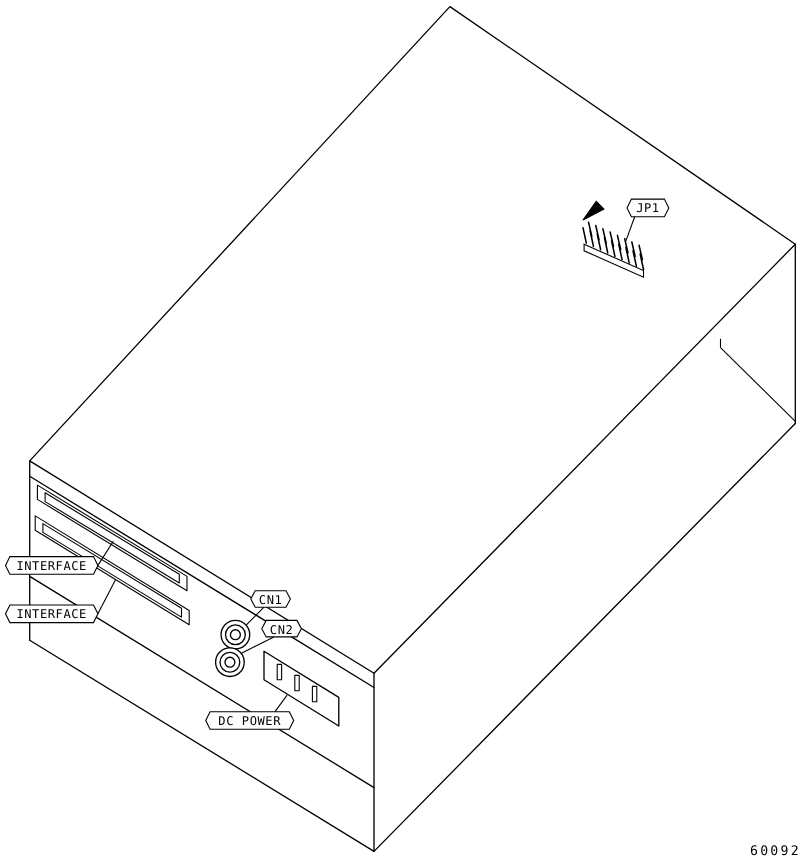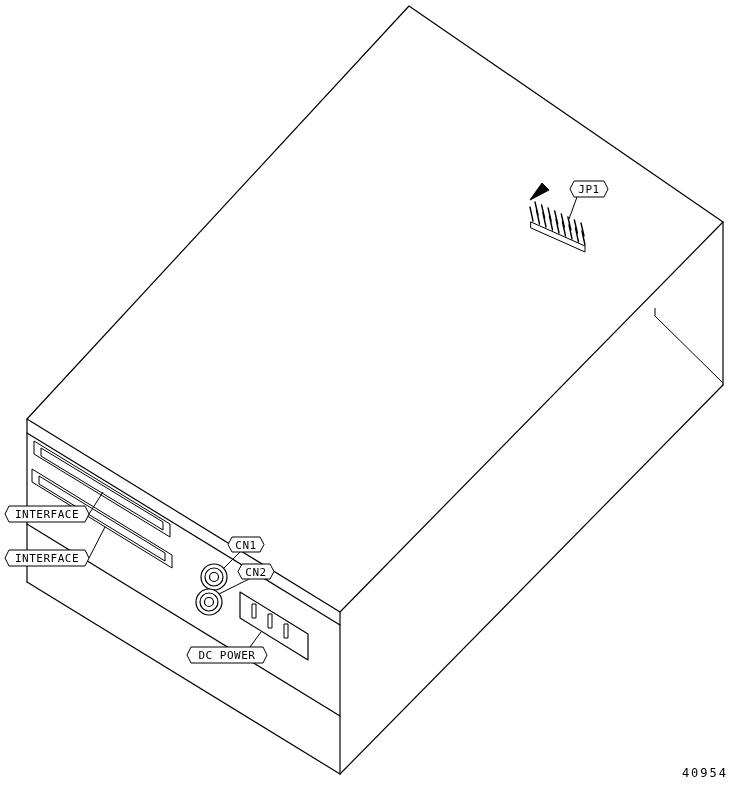--- a/index.html
+++ b/index.html
@@ -146,14 +146,14 @@
       <polygon points="242,564 270,564 274,571.5 270,579 242,579 238,571.5" fill="#ffffff" stroke="#000000" stroke-width="1"></polygon>
       <text class="callout-text" x="256" y="576" text-anchor="middle">CN2</text>
     </g>
 
     <g>
       <polygon points="191,647 263,647 267,655 263,663 191,663 187,655" fill="#ffffff" stroke="#000000" stroke-width="1"></polygon>
       <text class="callout-text" x="227" y="659" text-anchor="middle">DC POWER</text>
     </g>
   </svg>
 
-  <div class="fignum">40954</div>
+  <div class="fignum">60092</div>
 </div>
 
 </body></html>

